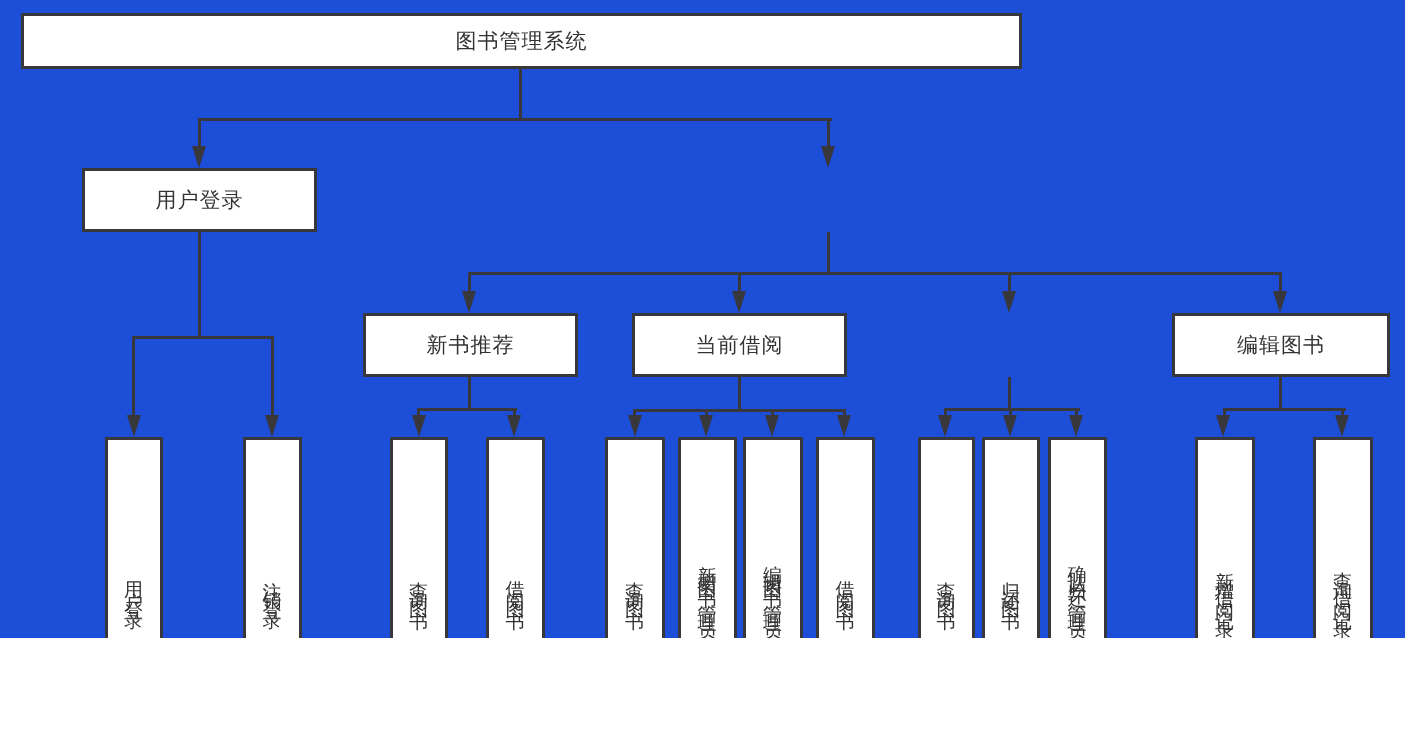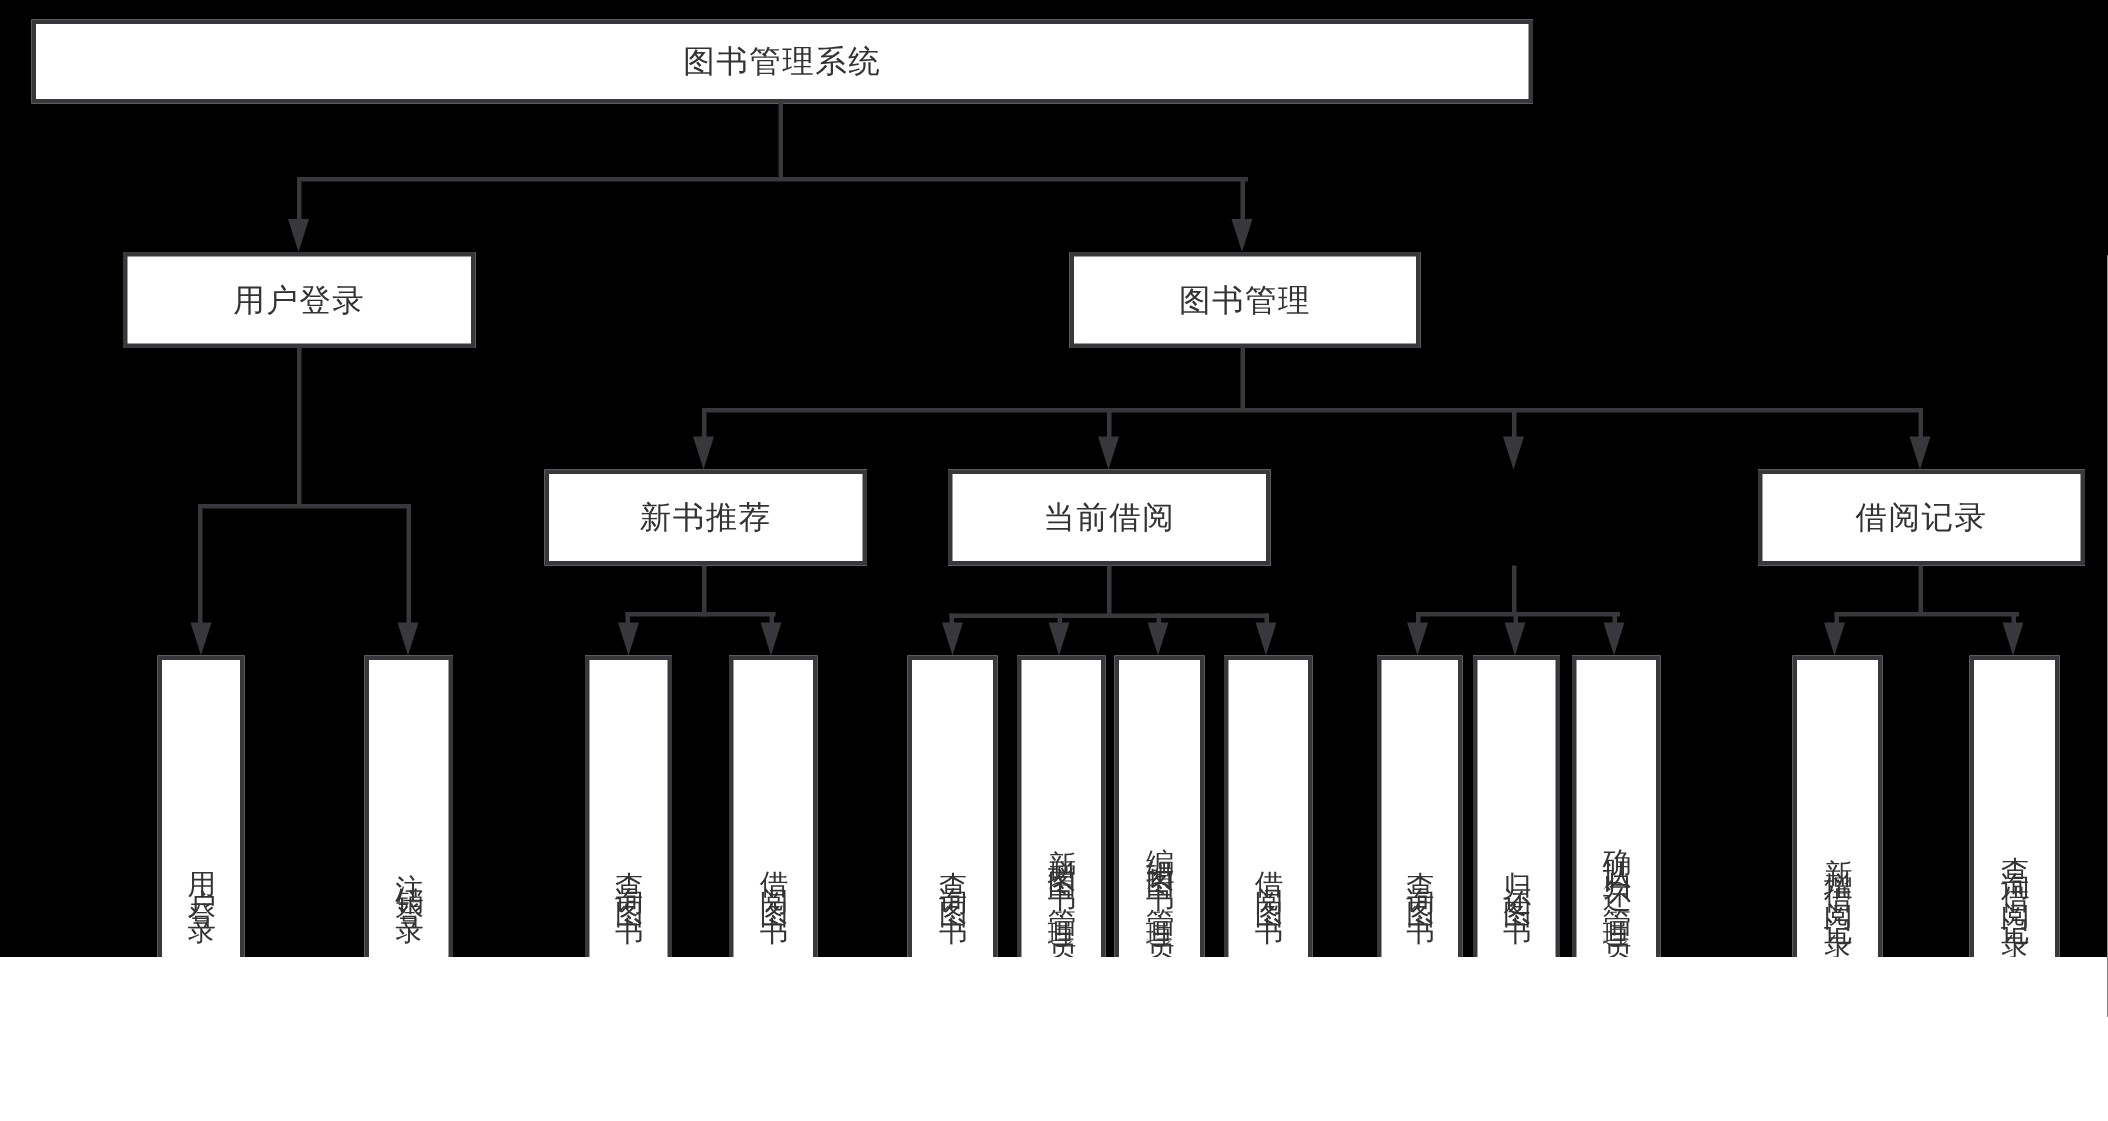--- a/index.html
+++ b/index.html
@@ -6,21 +6,21 @@
   html, body {
     margin: 0;
     padding: 0;
     background: #ffffff;
     font-family: "Liberation Sans", "DejaVu Sans", sans-serif;
   }
   .canvas {
     position: relative;
     width: 1405px;
     height: 638px;
-    background: #000000;
+    background: #1d4ed8;
     overflow: hidden;
   }
   
   .node {
     position: absolute;
     box-sizing: border-box;
     border: 3px solid #38383c;
     background: #ffffff;
     display: flex;
     align-items: center;
@@ -93,23 +93,20 @@
 
   <div class="ln" style="left:519px; top:68px; width:3px; height:50px;"></div>
   <div class="ln" style="left:198px; top:118px; width:634px; height:3px;"></div>
   <div class="ln" style="left:198px; top:118px; width:3px; height:30px;"></div>
   <div class="ln" style="left:827px; top:118px; width:3px; height:30px;"></div>
   <div class="arrow" style="left:192px; top:146px;"></div>
   <div class="arrow" style="left:821px; top:146px;"></div>
 
   <div class="node" style="left:82px; top:168px; width:235px; height:64px;">
     <span class="node-label">用户登录</span>
-  </div>
-  <div class="node" style="left:713px; top:168px; width:234px; height:64px;">
-    <span class="node-label">图书管理</span>
   </div>
 
   <div class="ln" style="left:198px; top:232px; width:3px; height:104px;"></div>
   <div class="ln" style="left:132px; top:336px; width:142px; height:3px;"></div>
   <div class="ln" style="left:132px; top:336px; width:3px; height:80px;"></div>
   <div class="ln" style="left:271px; top:336px; width:3px; height:80px;"></div>
   <div class="arrow" style="left:127px; top:415px;"></div>
   <div class="arrow" style="left:265px; top:415px;"></div>
 
   <div class="ln" style="left:827px; top:232px; width:3px; height:40px;"></div>
@@ -123,21 +120,21 @@
   <div class="arrow" style="left:1002px; top:291px;"></div>
   <div class="arrow" style="left:1273px; top:291px;"></div>
 
   <div class="node" style="left:363px; top:313px; width:215px; height:64px;">
     <span class="node-label">新书推荐</span>
   </div>
   <div class="node" style="left:632px; top:313px; width:215px; height:64px;">
     <span class="node-label">当前借阅</span>
   </div>
   <div class="node" style="left:1172px; top:313px; width:218px; height:64px;">
-    <span class="node-label">借阅记录</span>
+    <span class="node-label">编辑图书</span>
   </div>
 
   <div class="ln" style="left:468px; top:377px; width:3px; height:34px;"></div>
   <div class="ln" style="left:417px; top:408px; width:100px; height:3px;"></div>
   <div class="ln" style="left:417px; top:408px; width:3px; height:9px;"></div>
   <div class="ln" style="left:513px; top:408px; width:3px; height:9px;"></div>
   <div class="arrow" style="left:412px; top:415px;"></div>
   <div class="arrow" style="left:507px; top:415px;"></div>
 
   <div class="ln" style="left:738px; top:377px; width:3px; height:35px;"></div>

